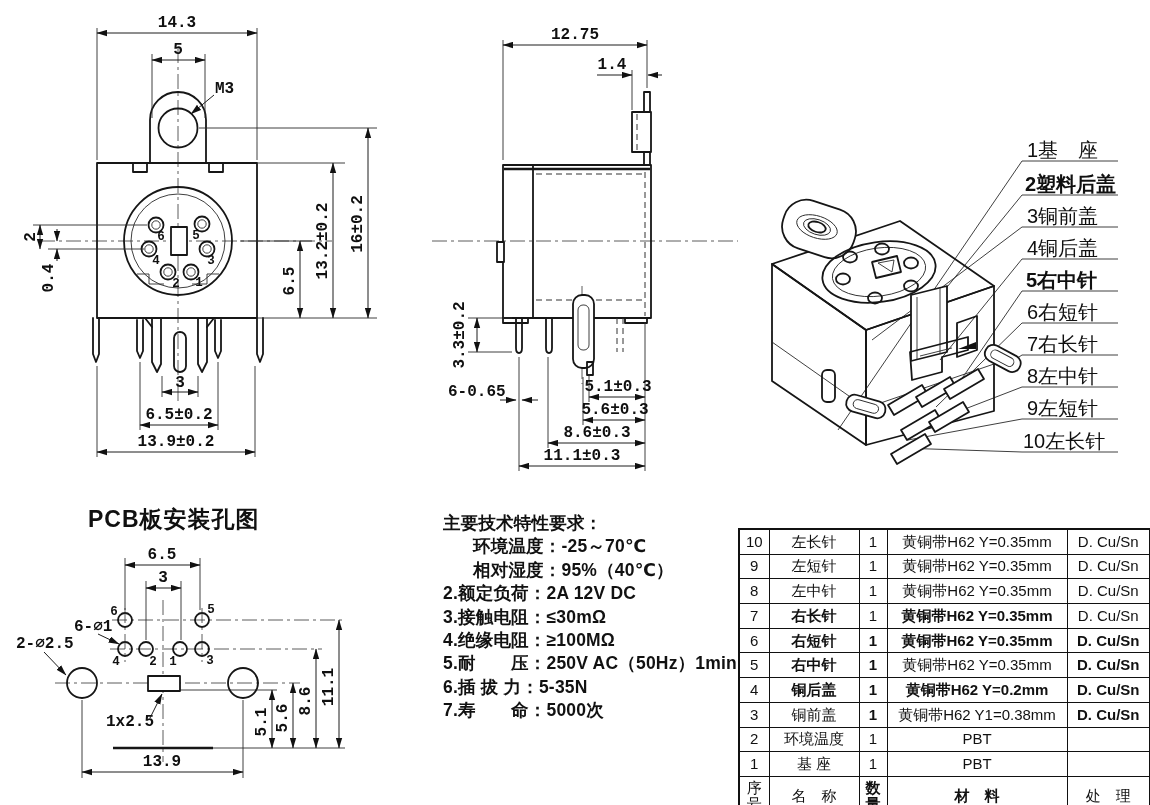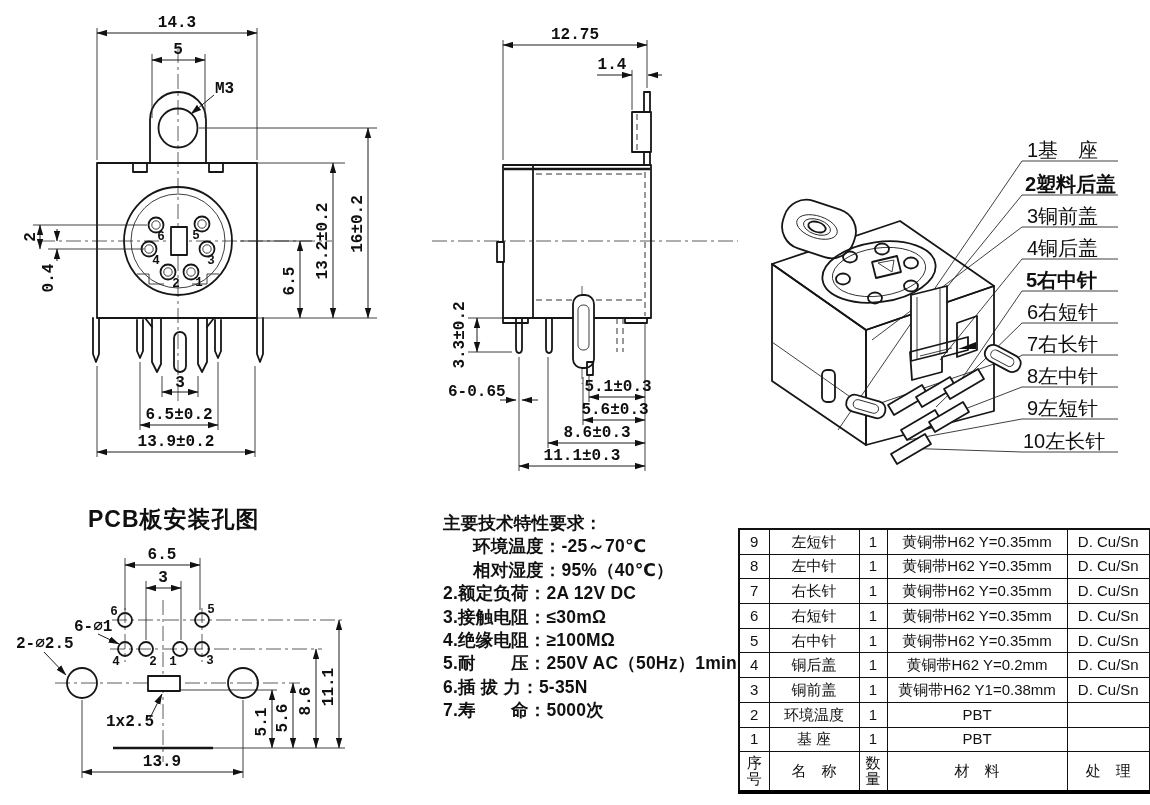--- a/index.html
+++ b/index.html
@@ -24,21 +24,21 @@
   
   #specs{position:absolute;left:443px;top:512px;width:310px;font-size:17.5px;font-weight:bold;
          line-height:23.4px;letter-spacing:0.2px;white-space:nowrap;}
   #specs .indent{padding-left:30px;}
   
   #bom{position:absolute;left:738px;top:528px;width:411px;border-collapse:collapse;table-layout:fixed;
        font-size:15px;text-align:center;border:2px solid #111;}
   #bom td,#bom th{border:1px solid #111;padding:0;height:23.7px;line-height:1.08;overflow:hidden;
        font-weight:normal;}
   #bom tr.hdr td{height:38px;border-bottom:4px solid #000;}
-  #bom .b{font-weight:normal;margin-left:28px;}
+  #bom .b{font-weight:bold;margin-left:28px;}
   #bom col.c1{width:30px;} #bom col.c2{width:90px;} #bom col.c3{width:28px;}
   #bom col.c4{width:180px;} #bom col.c5{width:83px;}
 </style>
 </head>
 <body>
 
 <div id="sheet">
 
 <svg width="1150" height="805" viewBox="0 0 1150 805">
   <defs>
@@ -365,20 +365,27 @@
 
 <table id="bom">
   <colgroup>
         <col class="c1">
         <col class="c2">
         <col class="c3">
         <col class="c4">
         <col class="c5">
       </colgroup>
   <tbody>
+        <tr>
+    <td>10</td>
+    <td>左长针</td>
+    <td>1</td>
+    <td>黄铜带H62 Y=0.35mm</td>
+    <td>D. Cu/Sn</td>
+  </tr>
   <tr>
     <td>9</td>
     <td>左短针</td>
     <td>1</td>
     <td>黄铜带H62 Y=0.35mm</td>
     <td>D. Cu/Sn</td>
   </tr>
   <tr>
     <td>8</td>
     <td>左中针</td>

